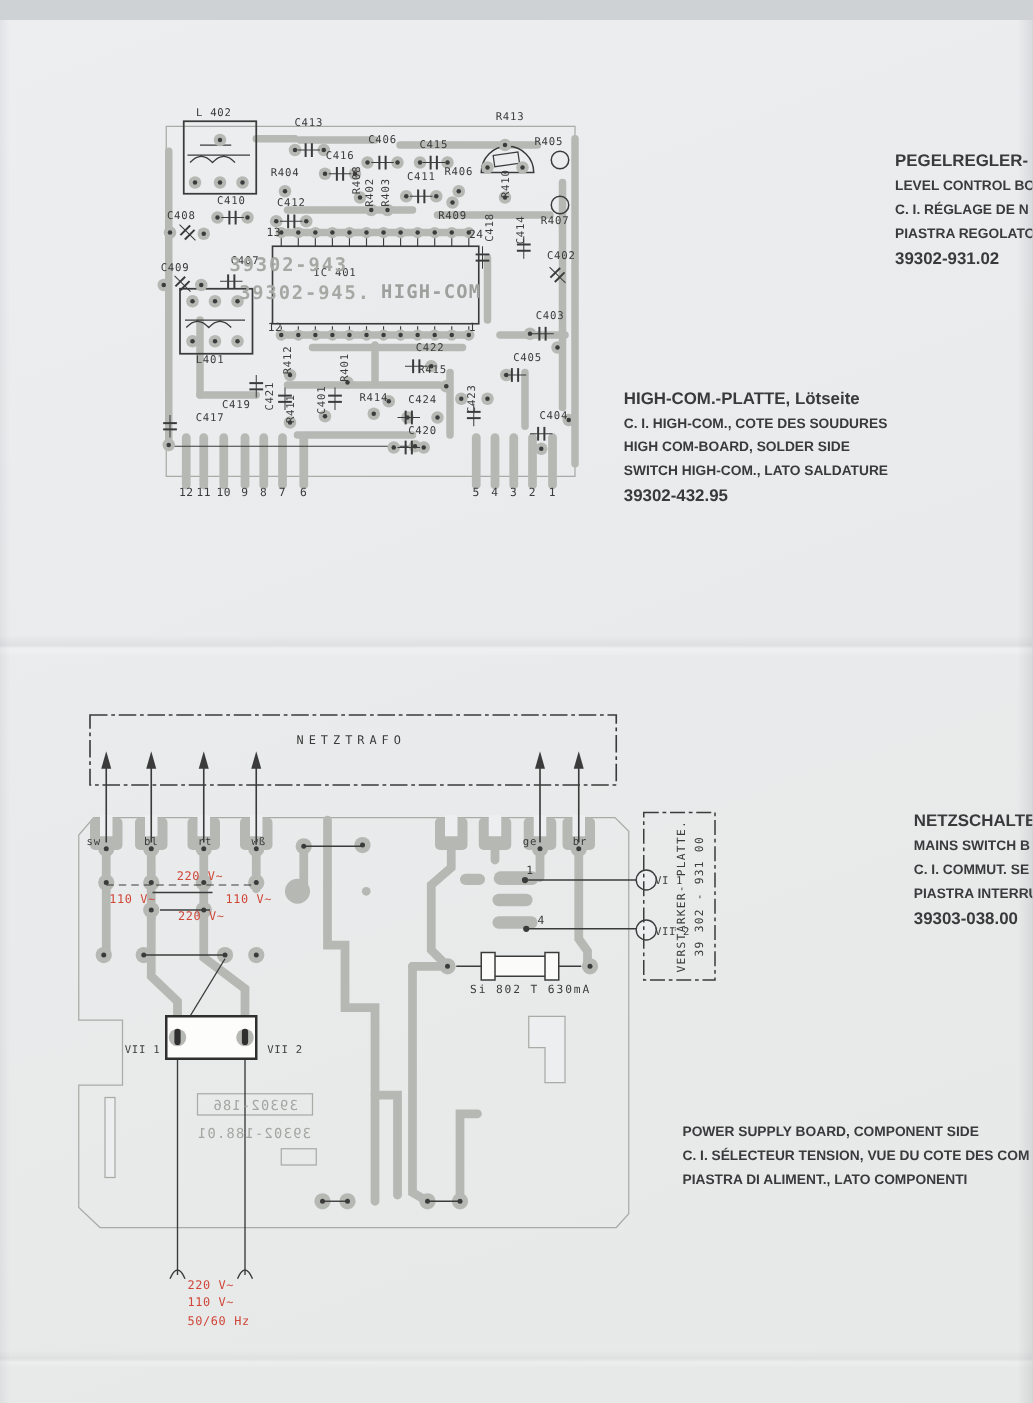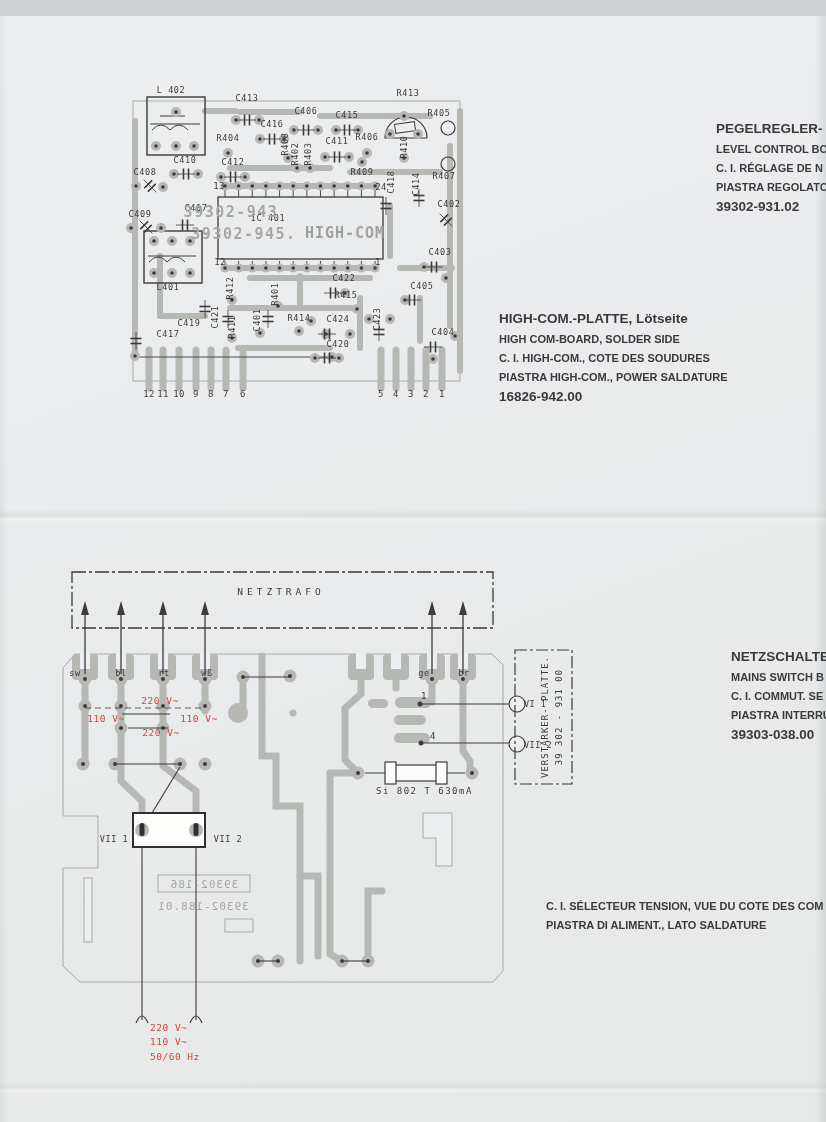--- a/index.html
+++ b/index.html
@@ -656,33 +656,34 @@
   <div class="caption" style="left:716px;top:104px">
     <div class="cap-de">PEGELREGLER-</div>
     <div class="cap-sub">LEVEL CONTROL BO</div>
     <div class="cap-sub">C. I. RÉGLAGE DE N</div>
     <div class="cap-sub">PIASTRA REGOLATO</div>
     <div class="cap-num">39302-931.02</div>
   </div>
 
   <div class="caption" style="left:499px;top:294px">
     <div class="cap-de">HIGH-COM.-PLATTE, Lötseite</div>
+    <div class="cap-sub">C. I. HIGH-COM., COTE DES SOUDURES</div>
     <div class="cap-sub">HIGH COM-BOARD, SOLDER SIDE</div>
-    <div class="cap-sub">C. I. HIGH-COM., COTE DES SOUDURES</div>
-    <div class="cap-sub">PIASTRA HIGH-COM., POWER SALDATURE</div>
-    <div class="cap-num">16826-942.00</div>
+    <div class="cap-sub">SWITCH HIGH-COM., LATO SALDATURE</div>
+    <div class="cap-num">39302-432.95</div>
   </div>
 
   <div class="caption" style="left:731px;top:632px">
     <div class="cap-de">NETZSCHALTE</div>
     <div class="cap-sub">MAINS SWITCH B</div>
     <div class="cap-sub">C. I. COMMUT. SE</div>
     <div class="cap-sub">PIASTRA INTERRU</div>
     <div class="cap-num">39303-038.00</div>
   </div>
 
   <div class="caption" style="left:546px;top:881px">
+    <div class="cap-sub">POWER SUPPLY BOARD, COMPONENT SIDE</div>
     <div class="cap-sub">C. I. SÉLECTEUR TENSION, VUE DU COTE DES COM</div>
-    <div class="cap-sub">PIASTRA DI ALIMENT., LATO SALDATURE</div>
+    <div class="cap-sub">PIASTRA DI ALIMENT., LATO COMPONENTI</div>
   </div>
 
   <div id="edge-right"></div>
 </div>
 
 </body></html>

